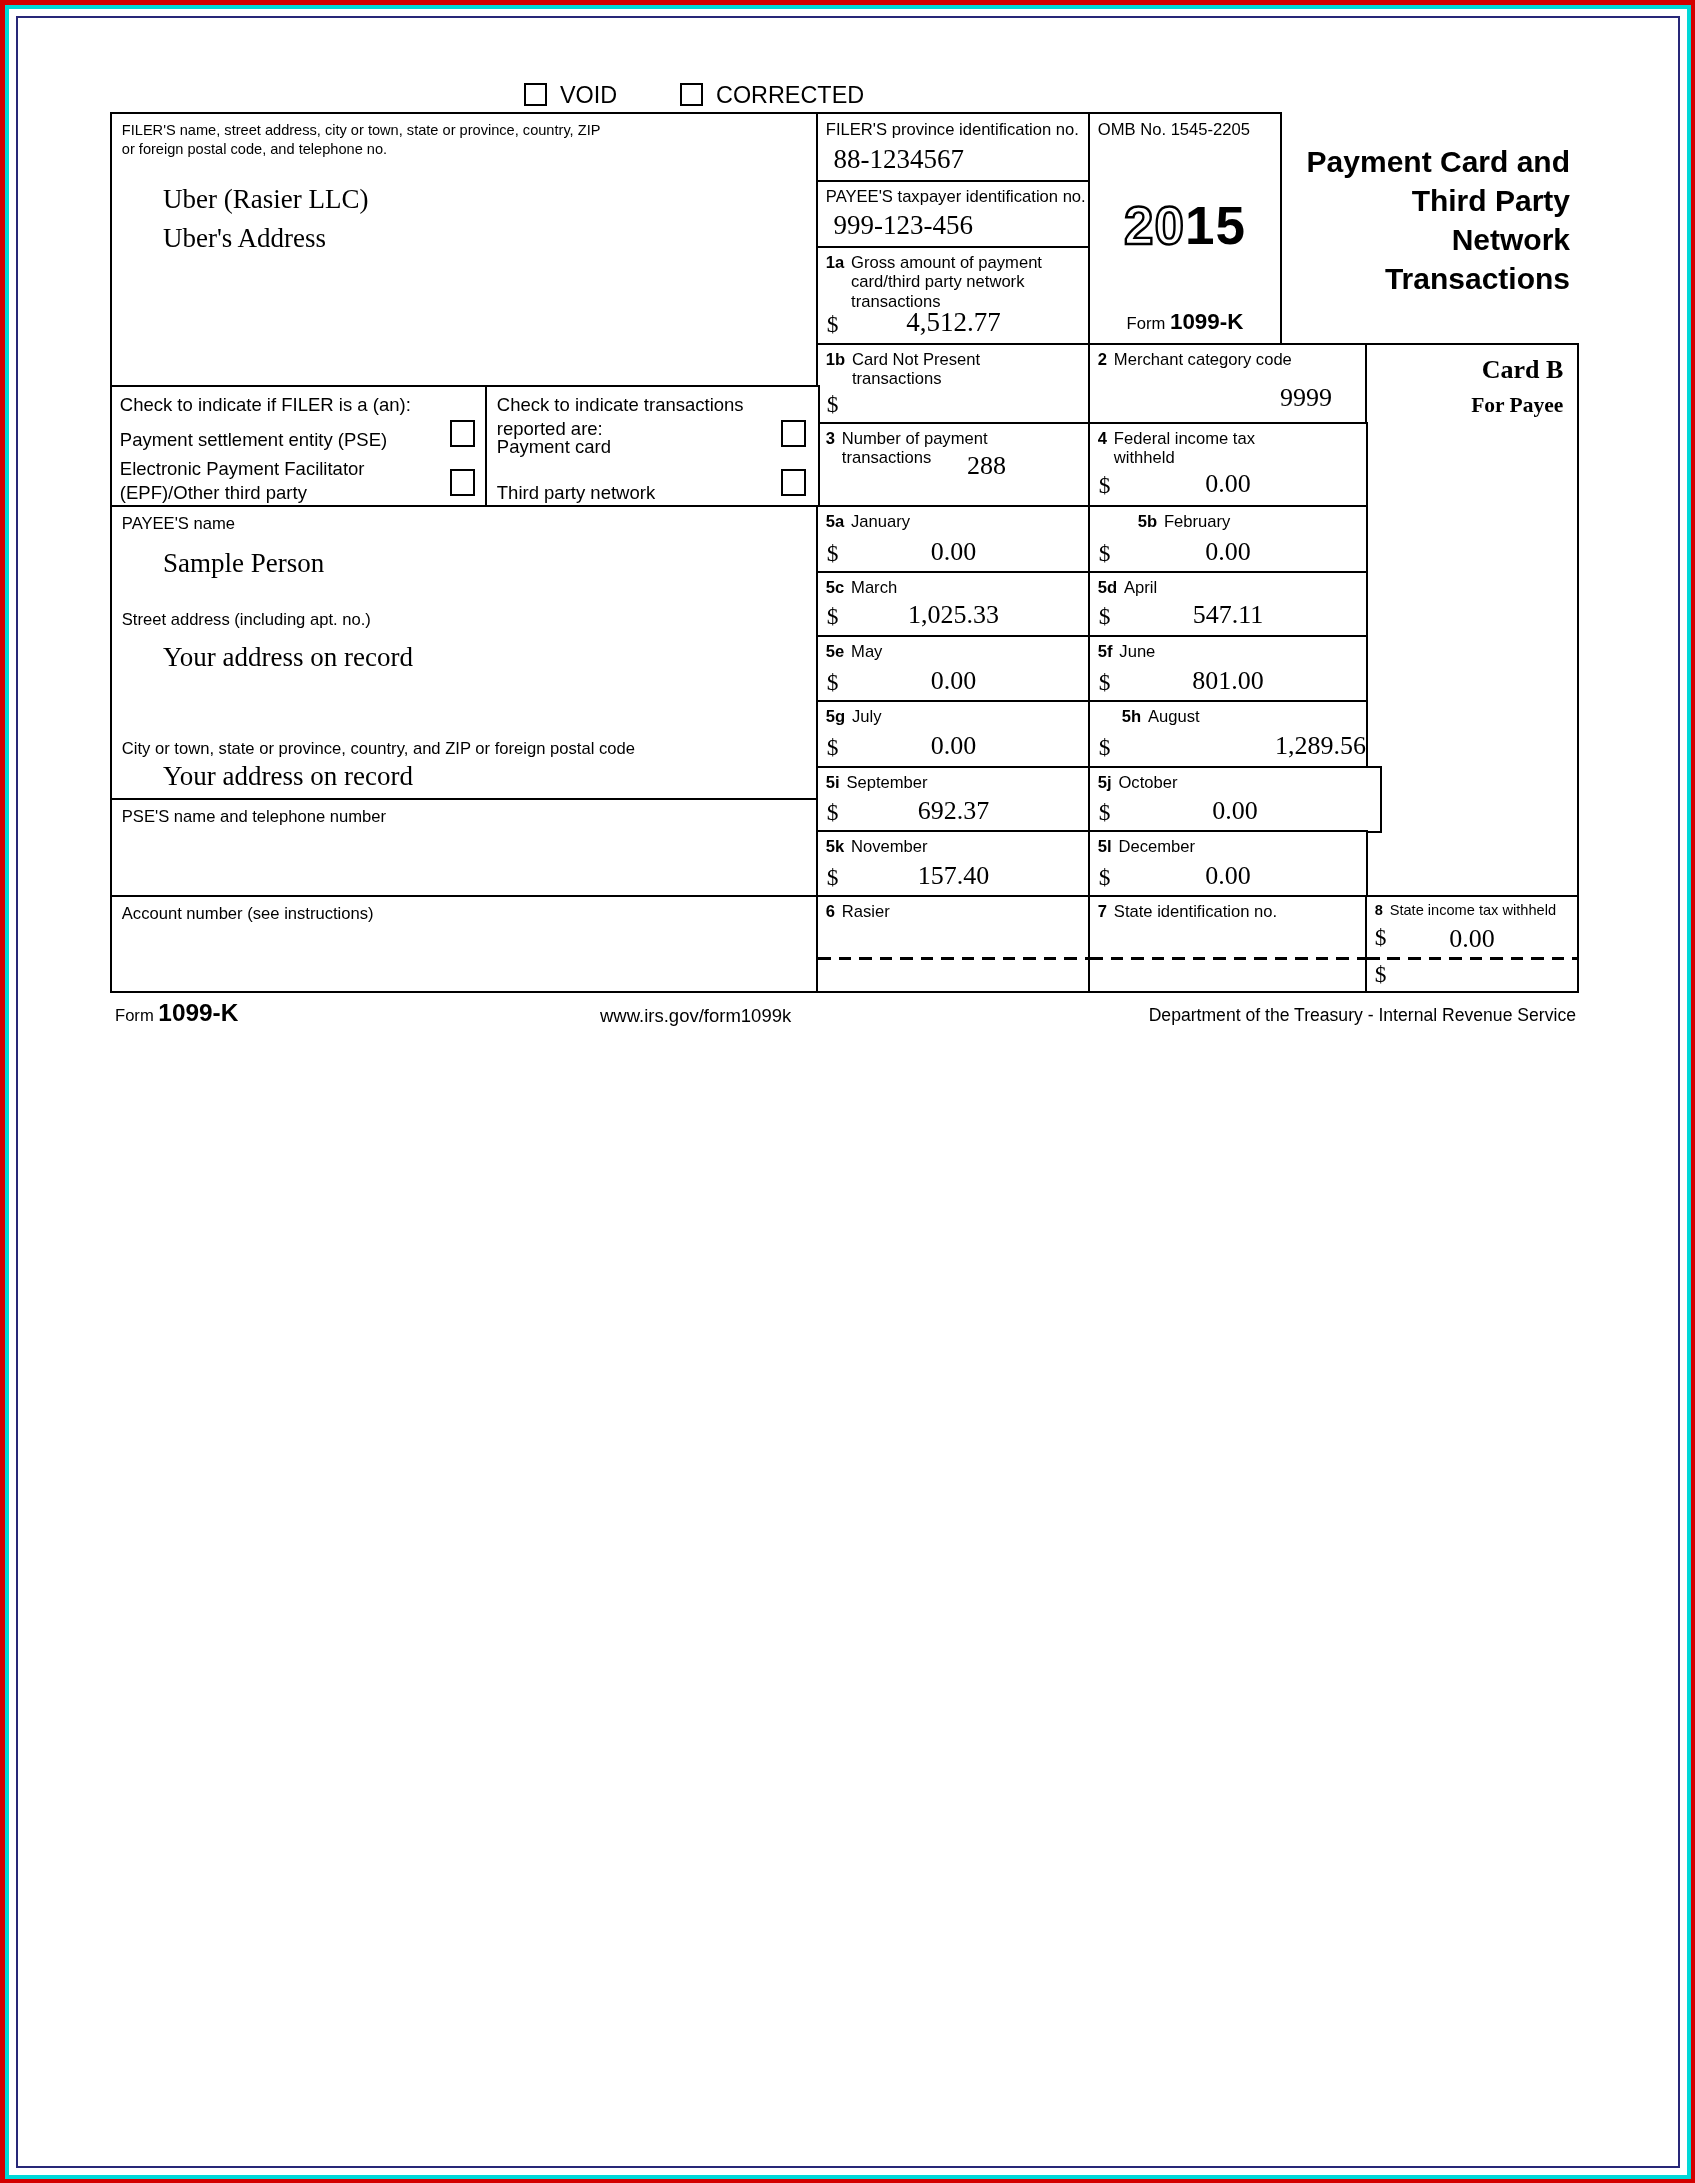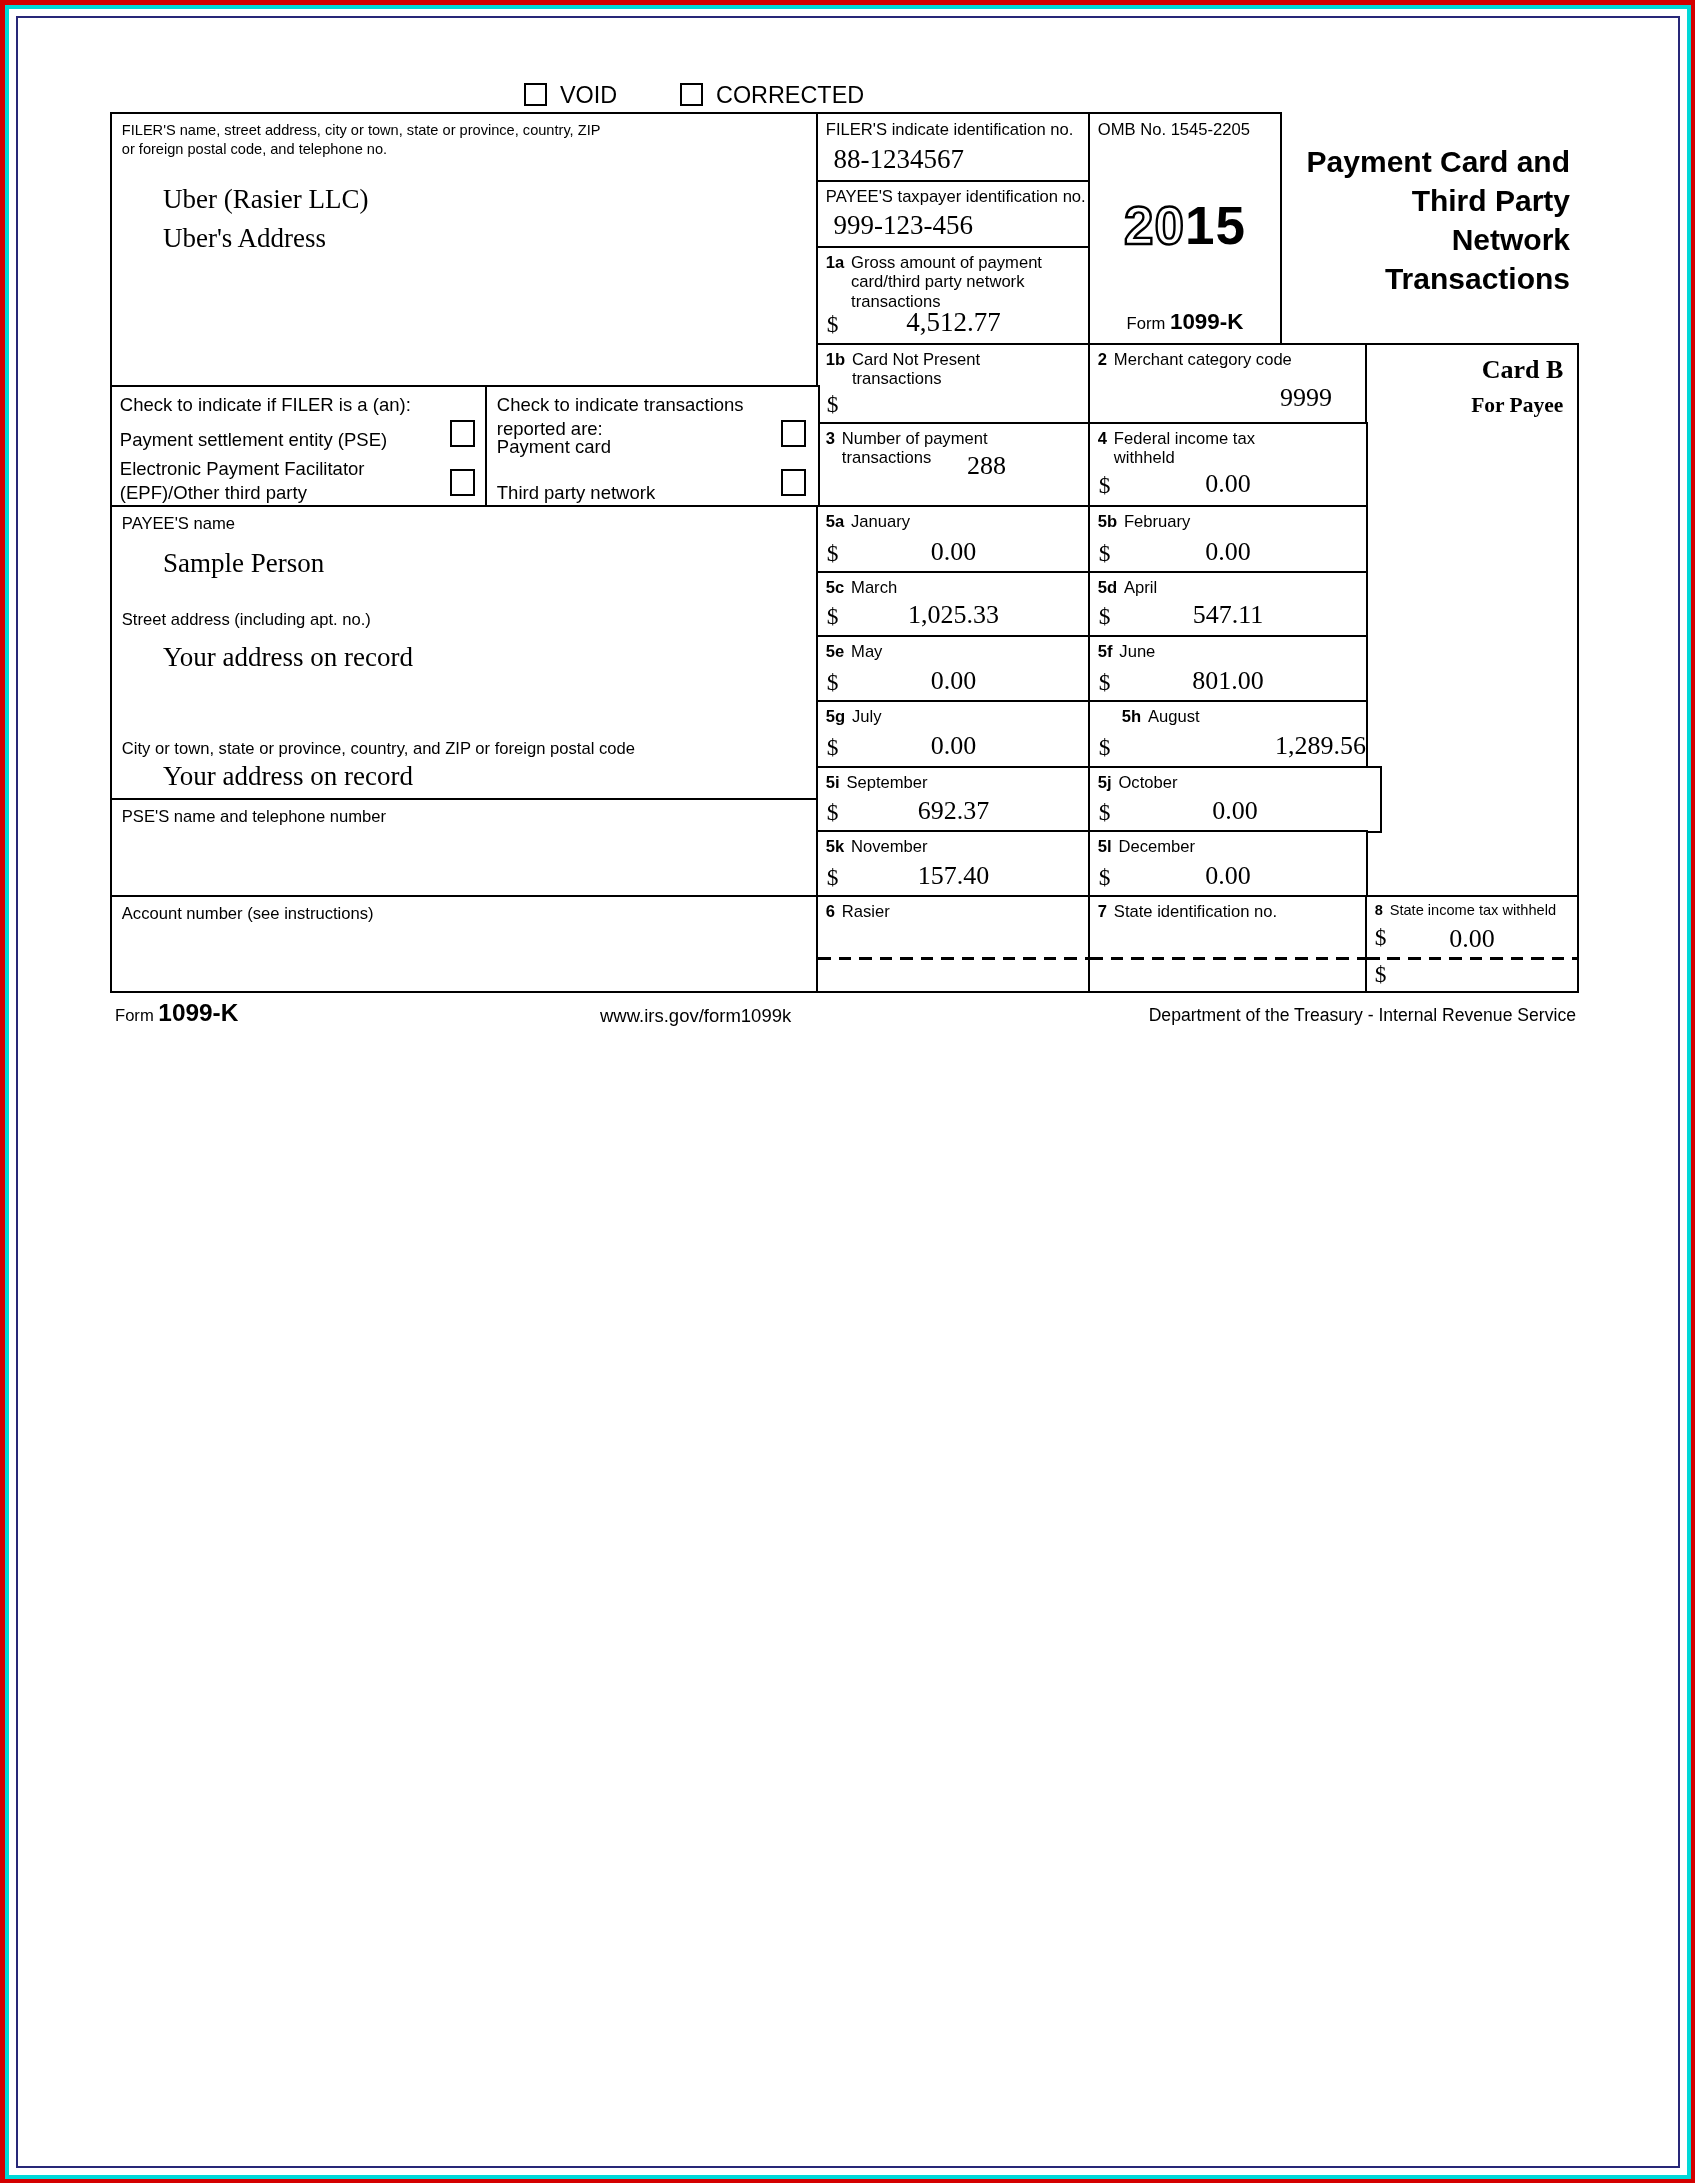--- a/index.html
+++ b/index.html
@@ -54,21 +54,21 @@
     <div class="abs lbl" style="left:716px;top:82px;font-size:23.4px;">CORRECTED</div>
 
     <div class="cell" style="left:110px;top:112px;width:709px;height:276px;">
       <div class="abs lbl-xs pre" style="left:9.8px;top:6.8px;">FILER'S name, street address, city or town, state or province, country, ZIP
 or foreign postal code, and telephone no.</div>
       <div class="abs val-lg" style="left:51px;top:70px;">Uber (Rasier LLC)</div>
       <div class="abs val-lg" style="left:51px;top:109px;">Uber's Address</div>
     </div>
 
     <div class="cell" style="left:816px;top:112px;width:275px;height:71px;">
-      <div class="abs lbl" style="left:7.8px;top:5.9px;">FILER'S indicate identification no.</div>
+      <div class="abs lbl" style="left:7.8px;top:5.9px;">FILER'S province identification no.</div>
       <div class="abs val-lg" style="left:15.6px;bottom:5.9px;">88-1234567</div>
     </div>
 
     <div class="cell" style="left:816px;top:180px;width:275px;height:68px;">
       <div class="abs lbl" style="left:7.8px;top:4.9px;">PAYEE'S taxpayer identification no.</div>
       <div class="abs val-lg" style="left:15.6px;bottom:4.9px;">999-123-456</div>
     </div>
 
     <div class="cell" style="left:816px;top:246px;width:275px;height:100px;">
       <div class="boxlabel lbl">
@@ -176,21 +176,21 @@
     </div>
 
     <div class="cell" style="left:816px;top:505px;width:275px;height:69px;">
       <div class="boxlabel lbl">
           <span class="boxnum">5a</span>
           <span>January</span>
         </div>
       <div class="abs dollar" style="left:8.8px;bottom:4.9px;">$</div>
       <div class="abs val center" style="bottom:4.9px;">0.00</div>
     </div>
-    <div class="cell" style="left:1088px;top:505px;width:280px;height:69px;">
+    <div class="cell" style="left:1088px;top:505px;width:280px;height:69px;padding-left:40px;">
       <div class="boxlabel lbl">
           <span class="boxnum">5b</span>
           <span>February</span>
         </div>
       <div class="abs dollar" style="left:8.8px;bottom:4.9px;">$</div>
       <div class="abs val center" style="bottom:4.9px;">0.00</div>
     </div>
     <div class="cell" style="left:816px;top:571px;width:275px;height:66px;">
       <div class="boxlabel lbl">
           <span class="boxnum">5c</span>

